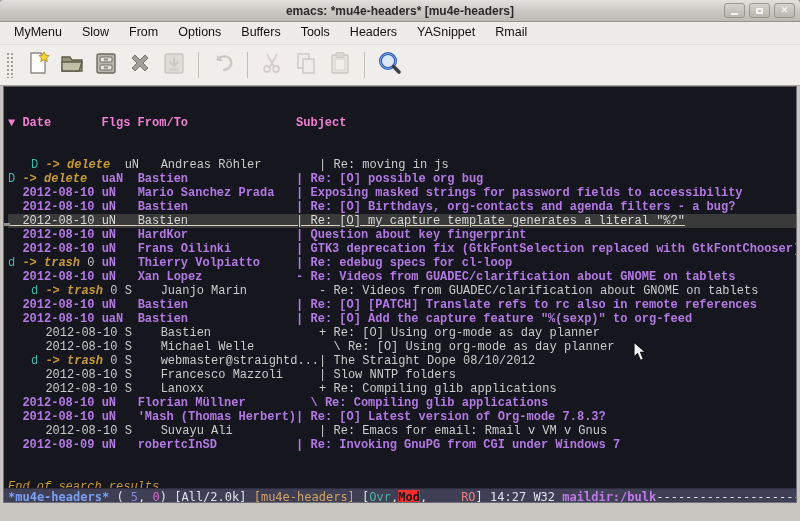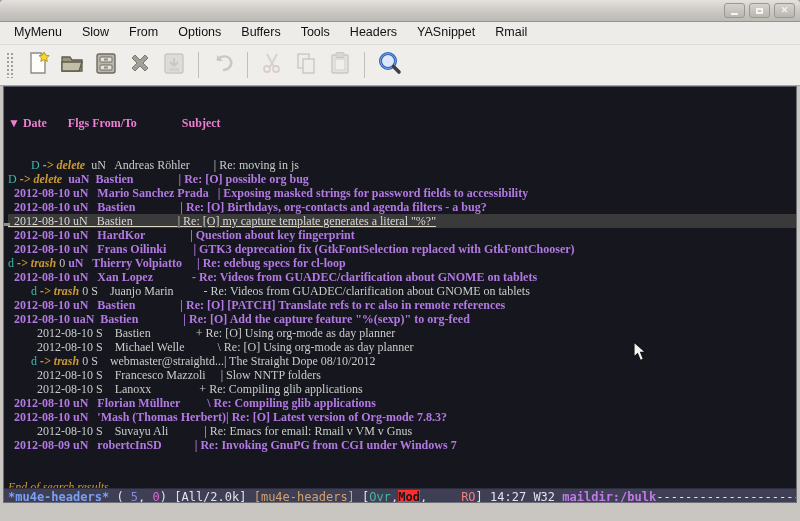--- a/index.html
+++ b/index.html
@@ -48,21 +48,21 @@
   .tool-btn { width:34px; height:30px; display:flex; align-items:center; justify-content:center; border-radius:3px; }
   .tool-btn.disabled { opacity:.38; }
   .tool-sep { width:1px; height:26px; background:#c2bfb9; margin:0 7px; }
   
   .frame {
     margin:0 3px; height:417px; background:#16161f;
     border:1px solid #6e6e78; border-top-color:#55555f;
     position:relative; overflow:hidden;
   }
   .buffer {
-    font-family:Liberation Serif, serif; font-size:12px; line-height:14px;
+    font-family:Liberation Mono, monospace; font-size:12px; line-height:14px;
     white-space:pre; color:#c9cdc9; padding-left:4px; height:401px; overflow:hidden;
   }
   .header-line { height:15px; padding-top:1px; color:#ef7fd2; font-weight:bold; }
   .row { height:14px; position:relative; }
   .row.unread { color:#b379e3; font-weight:bold; }
   .row.read   { color:#c9cdc9;padding-left:23px; }
   .row.current { background:#3a3a3a; color:#d9d9d9; font-weight:normal; }
   .row.current .line-text { text-decoration:underline; text-decoration-color:#ded6c2; }
   .row.current::before {
     content:""; position:absolute; left:-4px; top:9px; width:6px; height:3px; background:#8f8f8f;
@@ -89,20 +89,21 @@
   .ml-plain { color:#e2e2ea; }
   
   .mouse-cursor { position:absolute; left:633px; top:341px; pointer-events:none; }
 </style>
 </head>
 <body>
 
 <div class="window">
 
   <div class="titlebar">
+    <div class="title-text">emacs: *mu4e-headers* [mu4e-headers]</div>
     <div class="win-buttons">
       <div class="win-btn">
           <div class="glyph-min"></div>
         </div>
       <div class="win-btn">
           <div class="glyph-max"></div>
         </div>
       <div class="win-btn">
           <div class="glyph-close">✕</div>
         </div>

